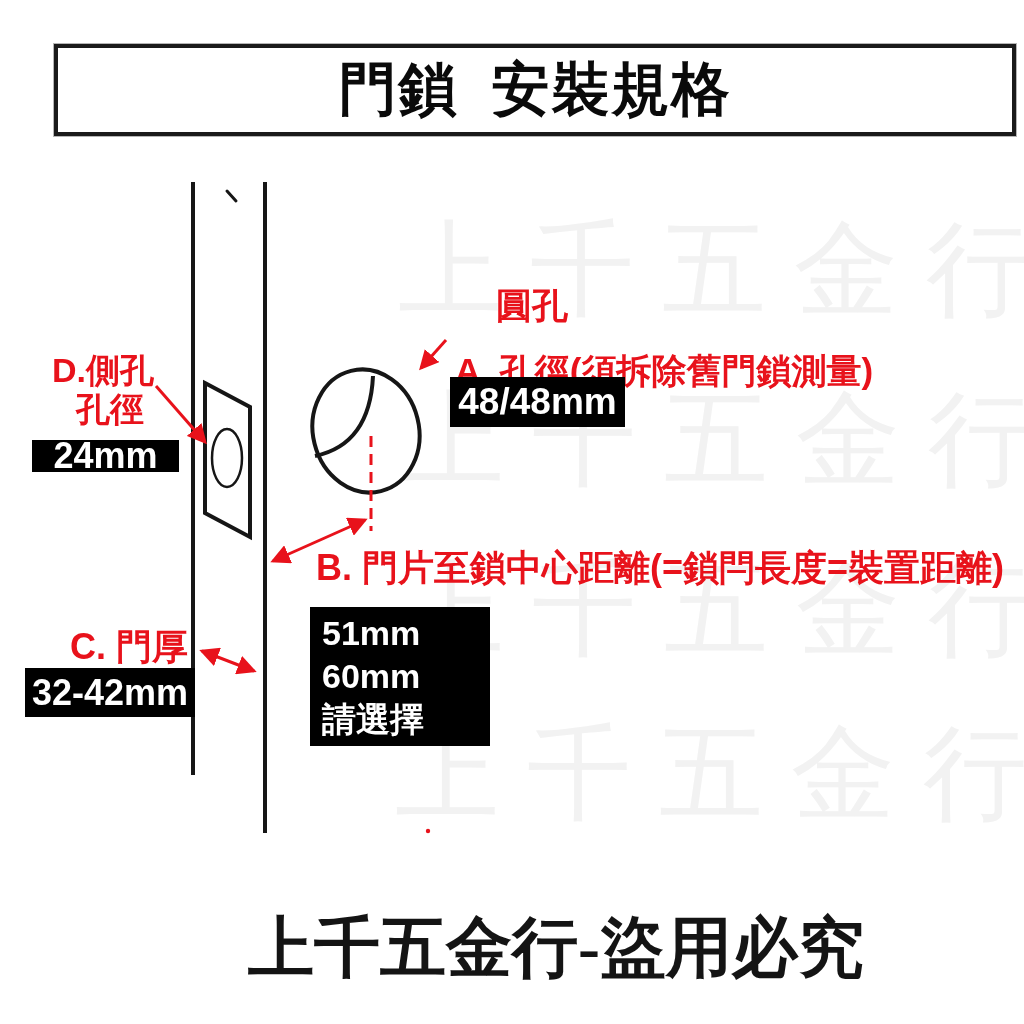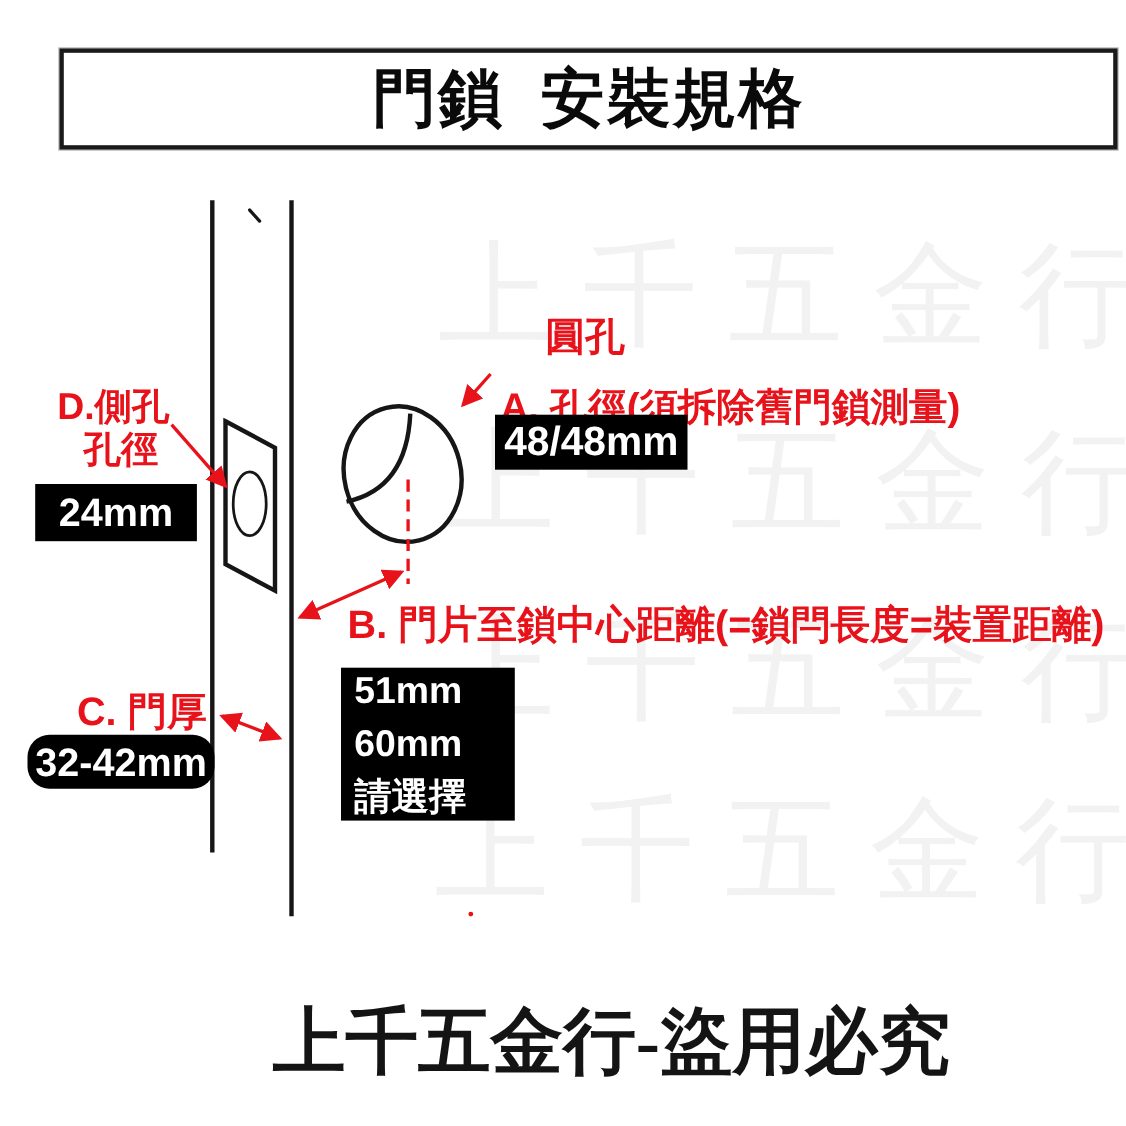--- a/index.html
+++ b/index.html
@@ -93,31 +93,31 @@
   </svg>
 
   <div class="red-label" style="left:496px;top:286px;font-size:36px;">圓孔</div>
   <div class="red-label" style="left:455px;top:317px;font-size:35px;margin-top:34px;">A. 孔徑(須拆除舊門鎖測量)</div>
   <div class="value-box" style="left:450px;top:377px;width:175px;height:50px;font-size:37px;">
     <span>48/48mm</span>
   </div>
 
   <div class="red-label" style="left:52px;top:351px;font-size:34px;">D.側孔</div>
   <div class="red-label" style="left:76px;top:390px;font-size:34px;">孔徑</div>
-  <div class="value-box" style="left:32px;top:440px;width:147px;height:52px;font-size:36px;">
+  <div class="value-box" style="left:32px;top:440px;width:147px;height:32px;font-size:36px;">
     <span>24mm</span>
   </div>
 
   <div class="red-label" style="left:316px;top:548px;font-size:36px;">B. 門片至鎖中心距離(=鎖閂長度=裝置距離)</div>
-  <div class="value-box multi" style="left:310px;top:607px;width:158px;height:139px;justify-content:space-between;">
+  <div class="value-box multi" style="left:310px;top:607px;width:180px;height:139px;">
     <span class="opt">51mm</span>
     <span class="opt">60mm</span>
     <span class="opt">請選擇</span>
   </div>
 
   <div class="red-label" style="left:60px;top:627px;font-size:36px;margin-left:10px;">C. 門厚</div>
-  <div class="value-box" style="left:25px;top:668px;width:170px;height:49px;font-size:36px;border-radius:20px;">
+  <div class="value-box" style="left:25px;top:668px;width:170px;height:49px;font-size:36px;">
     <span>32-42mm</span>
   </div>
 
   <div class="footer">上千五金行-盜用必究</div>
 
 </div>
 
 </body></html>

